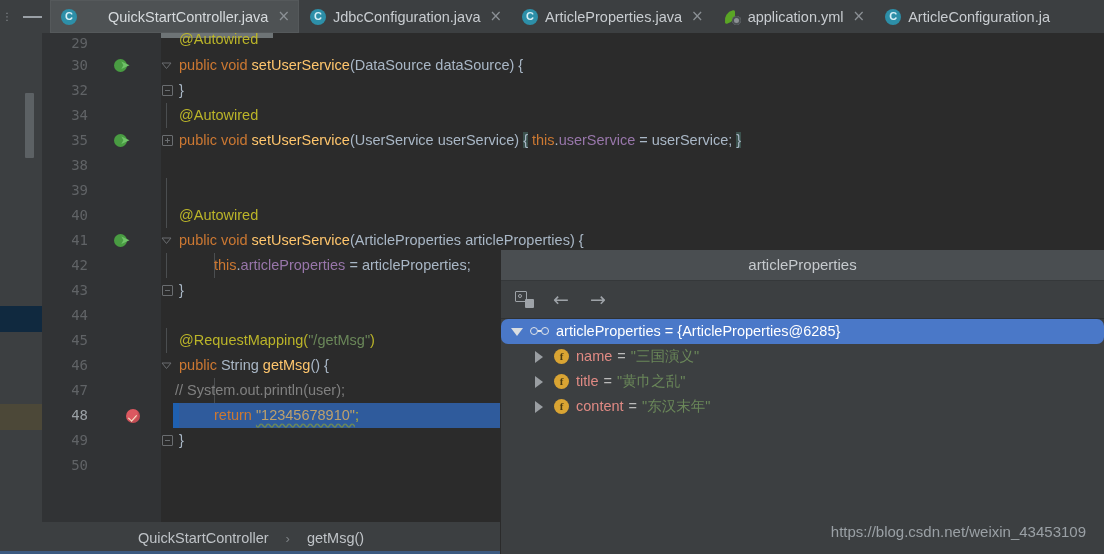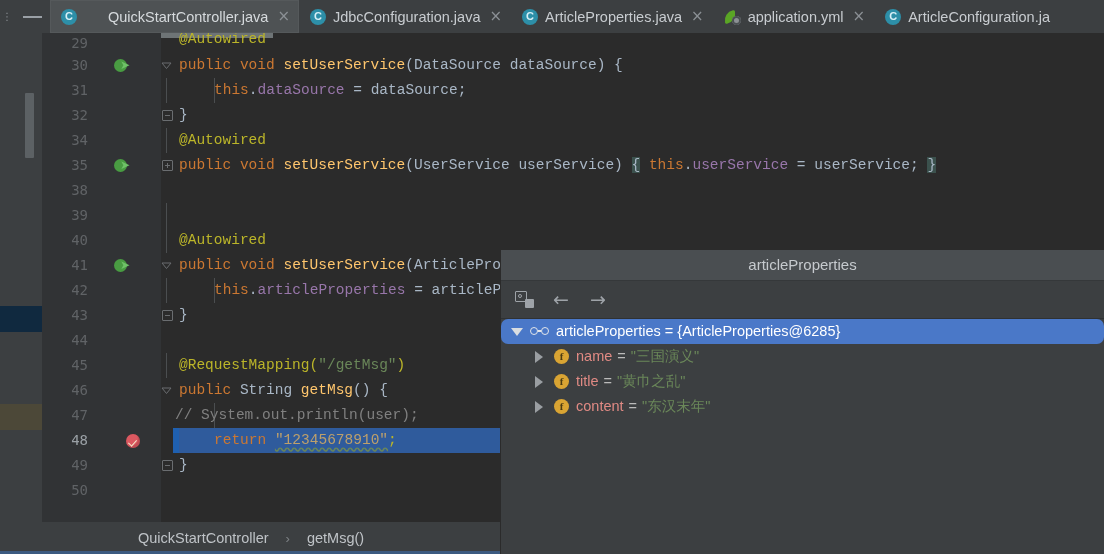--- a/index.html
+++ b/index.html
@@ -133,21 +133,21 @@
   .fold.plus::before{content:"";position:absolute;left:4px;top:2px;width:1px;height:5px;background:#6a6d70;}
   .fold-arrow{
     position:absolute;left:118px;top:6px;width:14px;height:14px;
   }
   .fold-arrow svg{display:block;}
   .indent-guide{
     position:absolute;top:0;width:1px;height:25px;background:#4b4e50;
   }
   .row .code{
     position:absolute;left:137px;top:0;
-    font-family:Liberation Mono, monospace;
+    font-family:Liberation Sans, sans-serif;
     font-size:14.5px;color:#a9b7c6;
   }
   .row .hlbar{
     position:absolute;left:131px;top:0;right:0;height:25px;background:#2f5b9c;
   }
   .row .hlbar2{
     position:absolute;left:131px;top:0;width:6px;height:25px;background:#1f60b0;
   }
 
   
@@ -343,26 +343,20 @@
               <span class="arr2">➤</span>
           </span>
           <span class="fold-arrow">
             <svg width="13" height="13" viewBox="0 0 13 13">
                 <path d="M2 4 L11 4 L6.5 9.5 Z" fill="none" stroke="#6a6d70" stroke-width="1"></path>
               </svg>
           </span>
           <span class="code"><span class="kw">public</span> <span class="kw">void</span> <span class="mth">setUserService</span><span class="plain">(</span><span class="ty">DataSource</span> <span class="plain">dataSource</span><span class="plain">) {</span></span>
         </div>
 
-        <div class="row">
-          <span class="ln">31</span>
-          <span class="indent-guide" style="left:124px;"></span>
-          <span class="indent-guide" style="left:172px;"></span>
-          <span class="code" style="left:172px;"><span class="kw">this</span><span class="plain">.</span><span class="fld">dataSource</span> <span class="plain">=</span> <span class="plain">dataSource</span><span class="plain">;</span></span>
-        </div>
 
         <div class="row">
           <span class="ln">32</span>
           <span class="fold minus"></span>
           <span class="code"><span class="plain">}</span></span>
         </div>
 
 
         <div class="row">
           <span class="ln">34</span>
@@ -529,15 +523,16 @@
       <div class="trow">
         <span class="tw-tri-closed"></span>
         <span class="ic-field">f</span>
         <span class="tlabel fname">content</span>
         <span class="feq">=</span>
         <span class="fval">"东汉末年"</span>
       </div>
 
     </div>
 
+    <div class="watermark">https://blog.csdn.net/weixin_43453109</div>
   </div>
 
 </div>
 
 </body></html>

